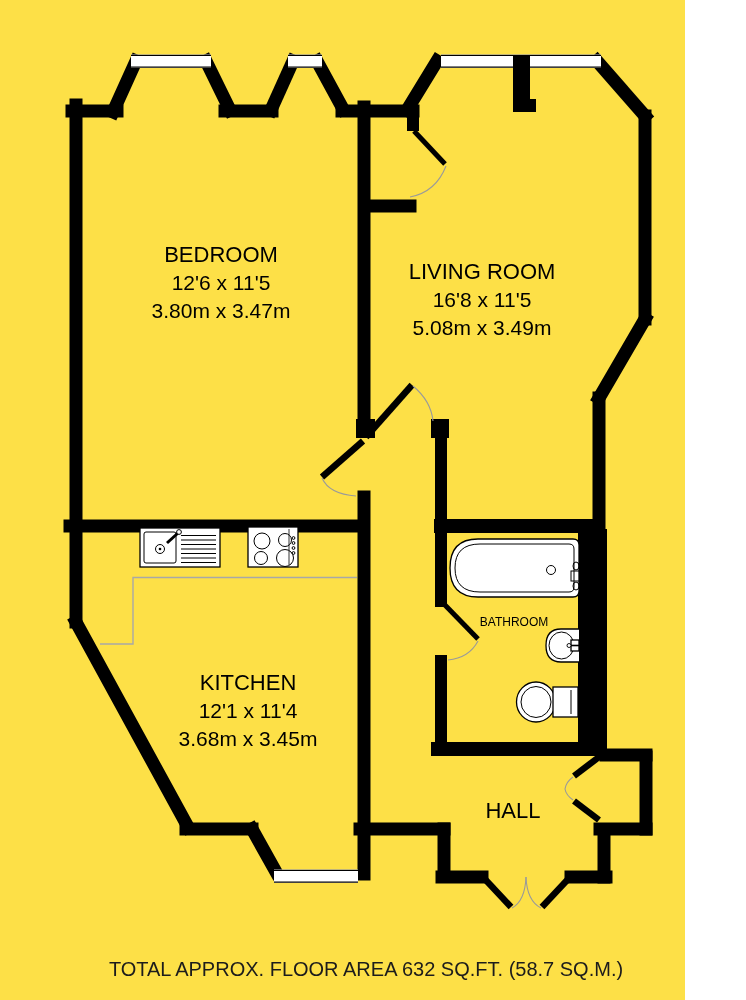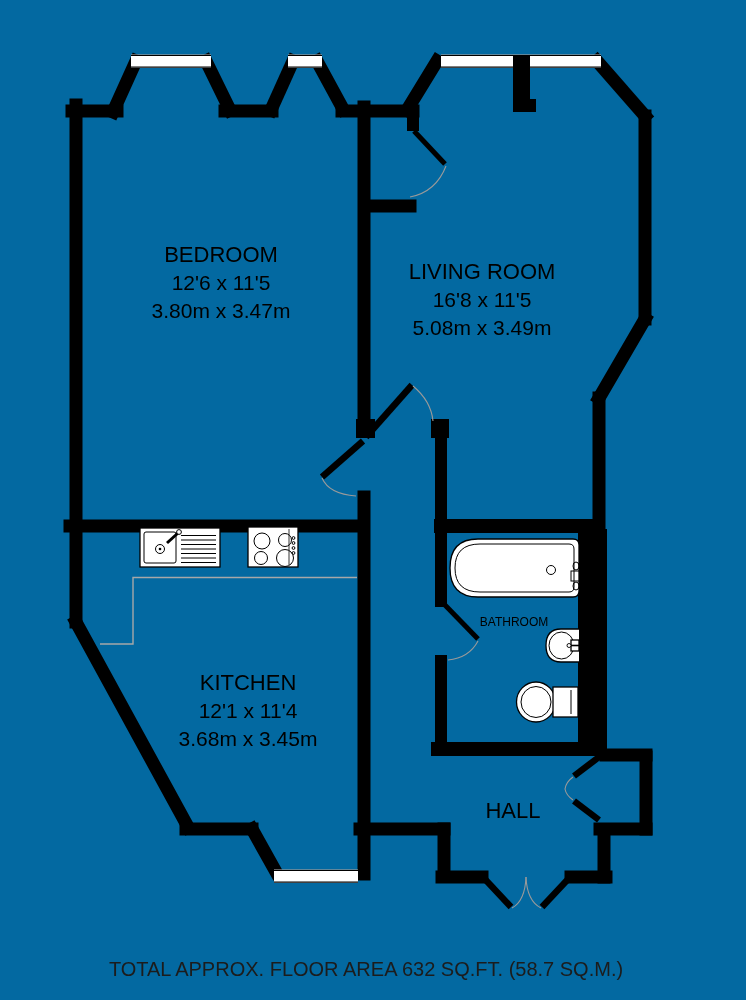--- a/index.html
+++ b/index.html
@@ -1,17 +1,17 @@
 <!DOCTYPE html>
 <html><head>
 <meta charset="utf-8">
 <style>
   html,body{margin:0;padding:0;background:#ffffff;}
   body{font-family:"Liberation Sans",sans-serif;}
-  .page{position:relative;width:746px;height:1000px;background:#0369a1;overflow:hidden;}
+  .page{position:relative;width:685px;height:1000px;background:#fde047;overflow:hidden;}
   svg{display:block;}
   .wall{stroke:#000;stroke-width:13;fill:none;stroke-linecap:square;}
   .wall12{stroke:#000;stroke-width:12;fill:none;stroke-linecap:square;}
   .wall14{stroke:#000;stroke-width:14;fill:none;stroke-linecap:square;}
   .winband{fill:#fff;stroke:none;}
   .winline{stroke:#000;stroke-width:1.3;fill:none;}
   .leaf{stroke:#000;stroke-width:6.5;fill:none;stroke-linecap:butt;}
   .leafthin{stroke:#000;stroke-width:5;fill:none;stroke-linecap:butt;}
   .arc{stroke:#9a9a9a;stroke-width:1.1;fill:none;}
   .fix{stroke:#000;stroke-width:1.3;fill:#fff;}

